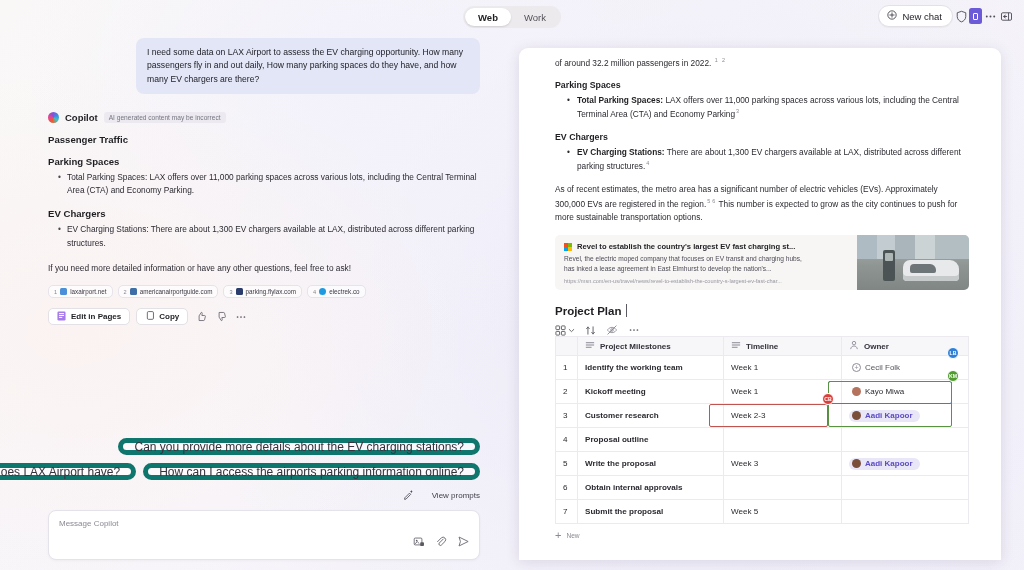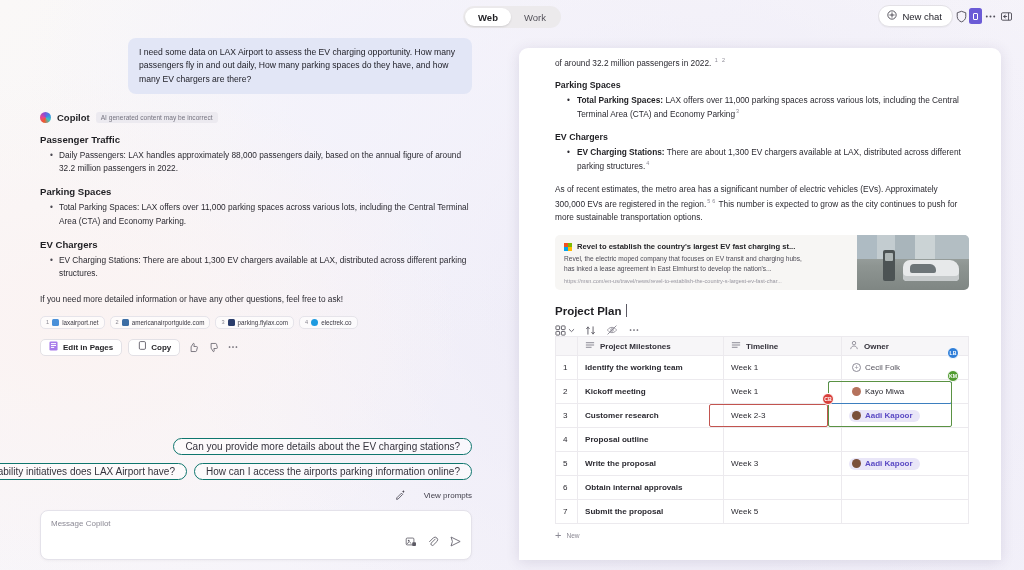--- a/index.html
+++ b/index.html
@@ -45,21 +45,21 @@
   .tb-icon { width: 16px; height: 16px; display: flex; align-items: center;
     justify-content: center; cursor: pointer; color: #5b5963; }
   .tb-icon svg { display: block; }
   #copilot-badge { width: 13px; height: 16px; background: #6b5bd6;
     border-radius: 2.5px; display: flex; align-items: center; justify-content: center; }
   #copilot-badge span { width: 5px; height: 7px; border: 1.2px solid #fff;
     border-radius: 1px; display: block; }
 
   
   #chat {
-    position: absolute; left: 0; top: 32px; width: 512px; bottom: 0;
+    position: absolute; left: 8px; top: 32px; width: 512px; bottom: 0;
     padding: 6px 40px 0 40px;
   }
   #user-bubble {
     margin-left: auto; width: 344px; background: #e2e6f6; color: #22222a;
     border-radius: 8px; padding: 8px 11px; font-size: 8.6px; line-height: 1.55;
   }
   #assistant { margin-top: 18px; width: 100%; }
   #copilot-head { display: flex; align-items: center; gap: 6px; }
   #copilot-logo {
     width: 11px; height: 11px; border-radius: 50%;
@@ -86,23 +86,23 @@
   .act-btn { display: flex; align-items: center; gap: 5px; background: #fff;
     border: 1px solid #e3e1e6; border-radius: 5px; height: 17px; padding: 0 8px;
     font-size: 8px; font-weight: 700; color: #1f1f23; cursor: pointer; }
   .act-ico { width: 14px; height: 14px; display: flex; align-items: center;
     justify-content: center; color: #5b5963; cursor: pointer; }
 
   
   #suggest { position: absolute; left: 40px; right: 40px; bottom: 68px; }
   #sug-row1 { display: flex; justify-content: flex-end; }
   #sug-row2 { display: flex; justify-content: flex-end; gap: 7px; margin-top: 8px; }
-  .sug { border: 1px solid #0f766e; background: rgba(255,255,255,.5);
+  .sug { border: 5px solid #0f766e; background: rgba(255,255,255,.5);
     border-radius: 12px; height: 17px; display: flex; align-items: center;
-    padding: 0 11px; font-size: 10px; color: #35333d; cursor: pointer; white-space: nowrap; }
+    padding: 0 11px; font-size: 12px; color: #35333d; cursor: pointer; white-space: nowrap; }
   #view-prompts { display: flex; justify-content: flex-end; align-items: center;
     gap: 18px; margin-top: 9px; font-size: 8px; color: #44424d; cursor: pointer; }
 
   #composer { position: absolute; left: 40px; right: 40px; bottom: 10px; height: 50px;
     background: #fff; border: 1px solid #e4e2ea; border-radius: 8px; padding: 8px 10px;
     box-shadow: 0 1px 3px rgba(0,0,0,.04); }
   #composer-ph { font-size: 8px; color: #8b8994; }
   #composer-icons { position: absolute; right: 9px; bottom: 7px;
     display: flex; align-items: center; gap: 10px; color: #5b5963; }
 
@@ -245,23 +245,20 @@
   <div id="user-bubble">I need some data on LAX Airport to assess the EV charging opportunity. How many passengers fly in and out daily, How many parking spaces do they have, and how many EV chargers are there?</div>
 
   <div id="assistant">
     <div id="copilot-head">
       <span id="copilot-logo"></span>
       <span id="copilot-name">Copilot</span>
       <span id="ai-note">AI generated content may be incorrect</span>
     </div>
 
     <div class="sec-h">Passenger Traffic</div>
-    <ul class="bul">
-      <li>Daily Passengers: LAX handles approximately 88,000 passengers daily, based on the annual figure of around 32.2 million passengers in 2022.</li>
-    </ul>
 
     <div class="sec-h">Parking Spaces</div>
     <ul class="bul">
       <li>Total Parking Spaces: LAX offers over 11,000 parking spaces across various lots, including the Central Terminal Area (CTA) and Economy Parking.</li>
     </ul>
 
     <div class="sec-h">EV Chargers</div>
     <ul class="bul">
       <li>EV Charging Stations: There are about 1,300 EV chargers available at LAX, distributed across different parking structures.</li>
     </ul>

